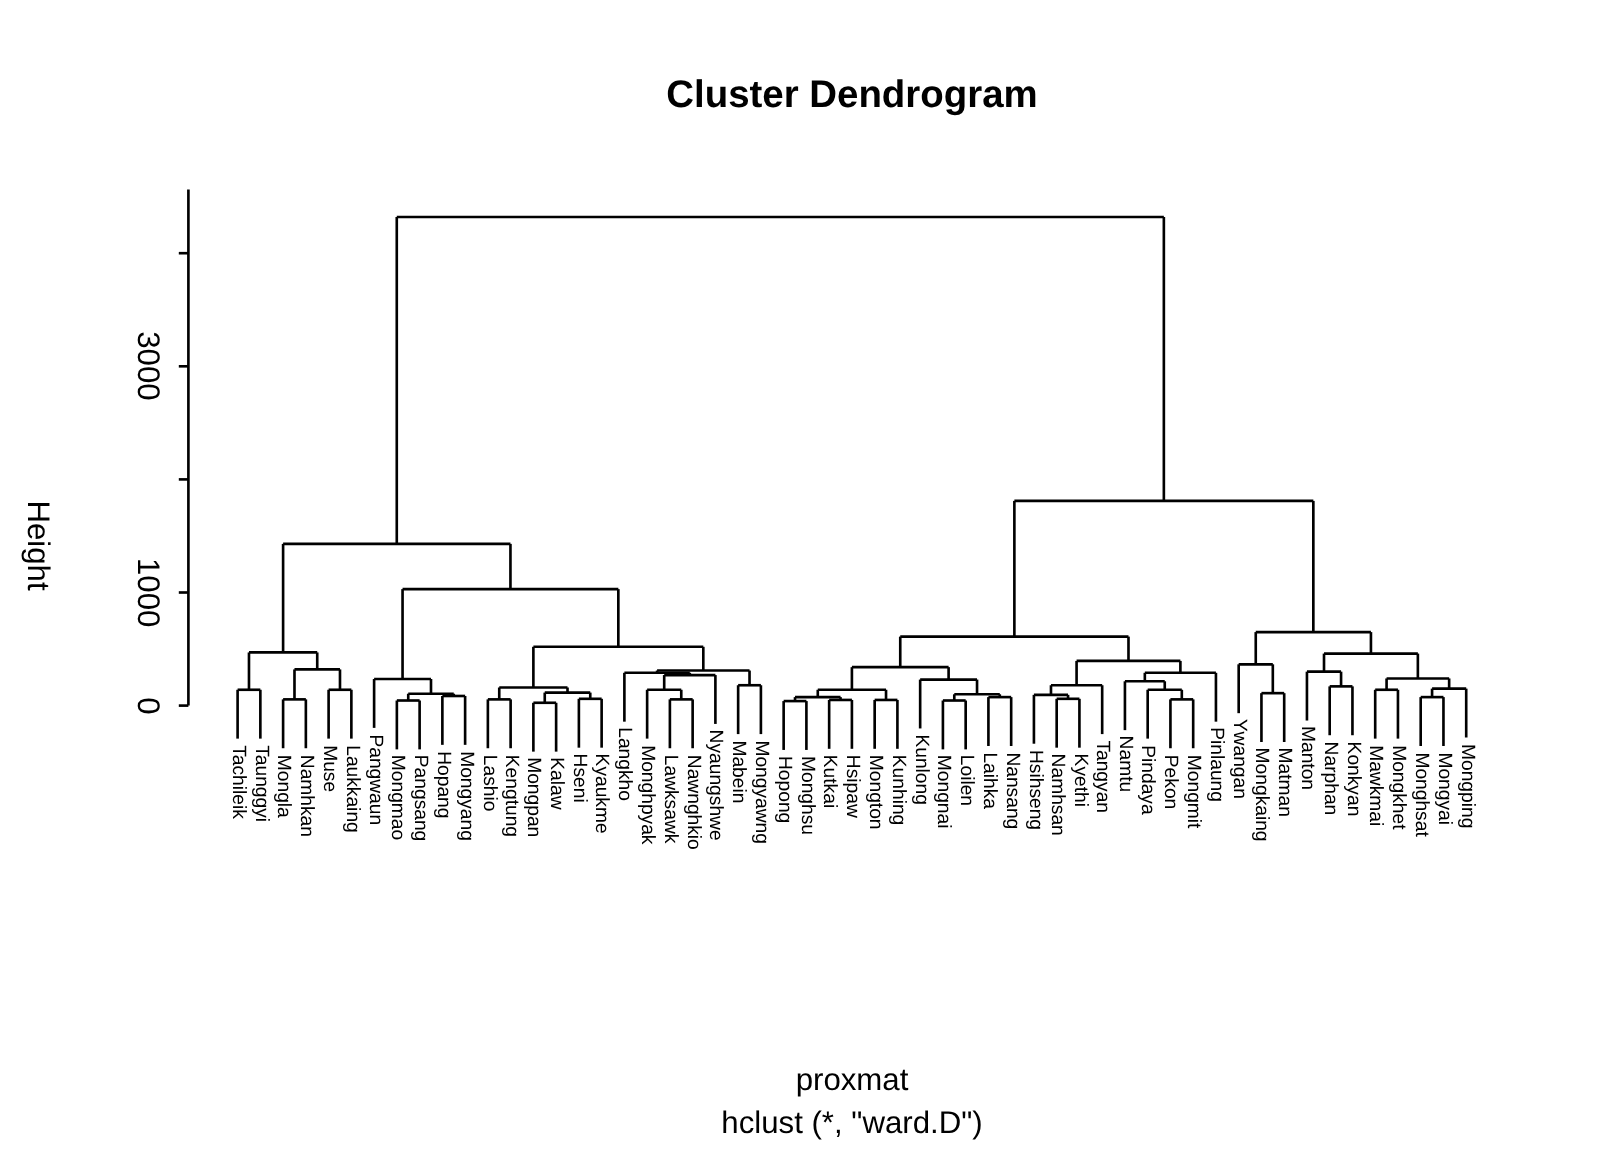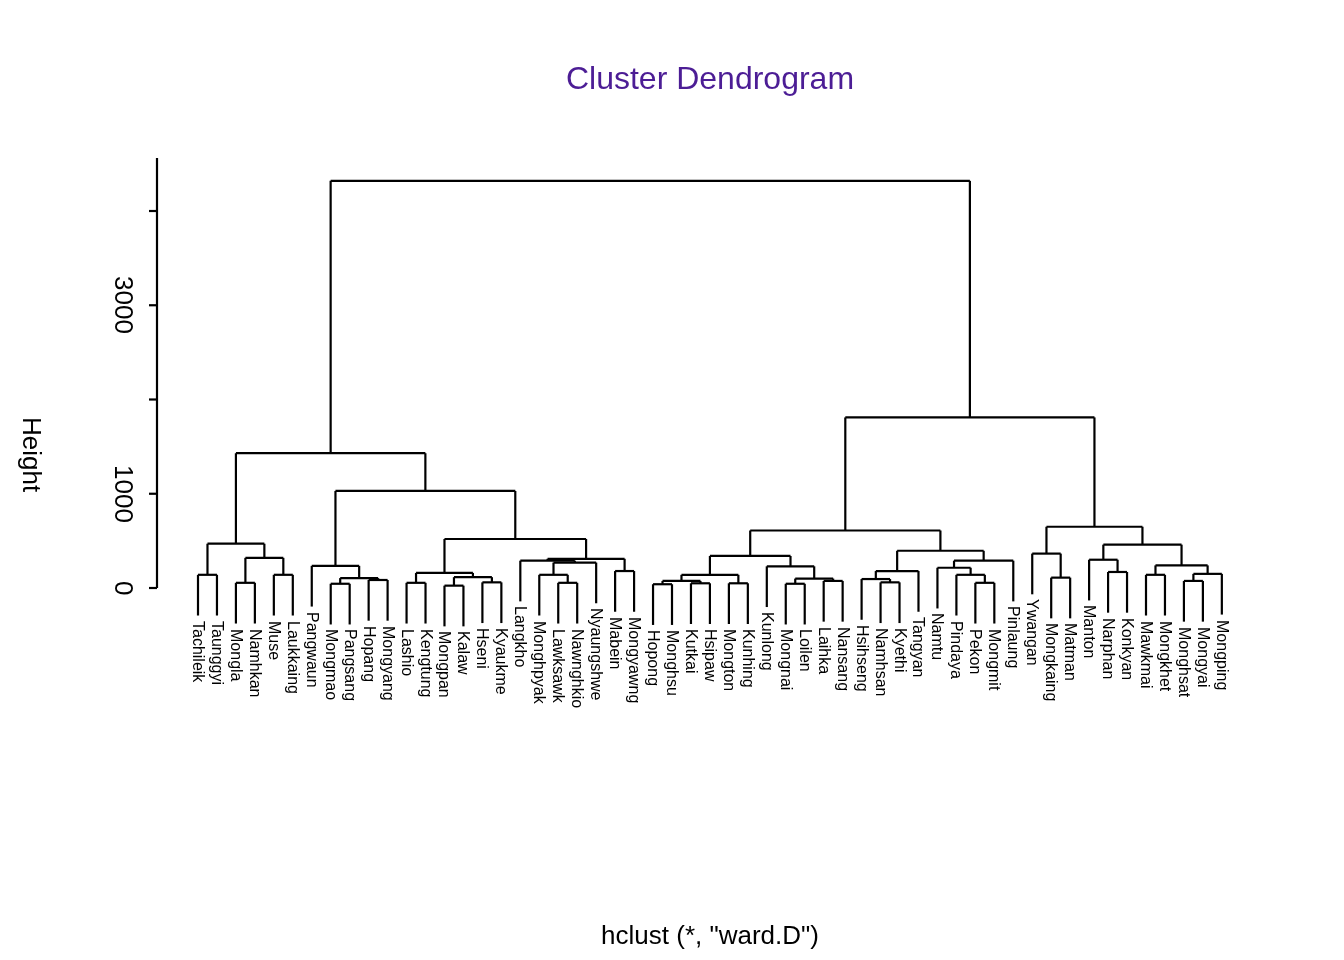--- a/index.html
+++ b/index.html
@@ -1,19 +1,19 @@
 <!DOCTYPE html>
 <html><head>
 <meta charset="utf-8">
 <style>
   html,body{margin:0;padding:0;background:#ffffff;}
   #canvas{position:relative;width:1344px;height:960px;background:#ffffff;overflow:hidden;
           font-family:"Liberation Sans", sans-serif;}
   #plot-title{position:absolute;top:60px;left:76px;width:1268px;text-align:center;
-              font-size:32px;font-weight:normal;color:#4c1d95;}
+              font-size:32px;font-weight:bold;color:#000000;}
   #dendro-svg{position:absolute;top:0;left:0;}
   .vlabel{position:absolute;transform:rotate(90deg);transform-origin:0 0;
           font-size:16px;color:#000;white-space:nowrap;line-height:18px;}
   .ticklabel{position:absolute;transform:rotate(90deg);transform-origin:0 0;
           font-size:26px;color:#000;white-space:nowrap;line-height:28px;}
   #y-axis-title{position:absolute;transform:rotate(90deg);transform-origin:0 0;
           font-size:26px;color:#000;white-space:nowrap;line-height:28px;}
   .caption{position:absolute;left:76px;width:1268px;text-align:center;
           font-size:26px;color:#000;}
   #caption-line1{top:884px;}
@@ -257,14 +257,15 @@
       <div class="vlabel" style="left: 1098.12px; top: 605.441px;">Manton</div>
       <div class="vlabel" style="left: 1117.08px; top: 617.693px;">Narphan</div>
       <div class="vlabel" style="left: 1136.04px; top: 617.693px;">Konkyan</div>
       <div class="vlabel" style="left: 1155px; top: 620.521px;">Mawkmai</div>
       <div class="vlabel" style="left: 1173.96px; top: 620.521px;">Mongkhet</div>
       <div class="vlabel" style="left: 1192.92px; top: 626.647px;">Monghsat</div>
       <div class="vlabel" style="left: 1211.88px; top: 626.647px;">Mongyai</div>
       <div class="vlabel" style="left: 1230.84px; top: 619.578px;">Mongping</div>
     </div>
 
+  <div id="caption-line1" class="caption">proxmat</div>
   <div id="caption-line2" class="caption">hclust (*, "ward.D")</div>
 </div>
 
 </body></html>

